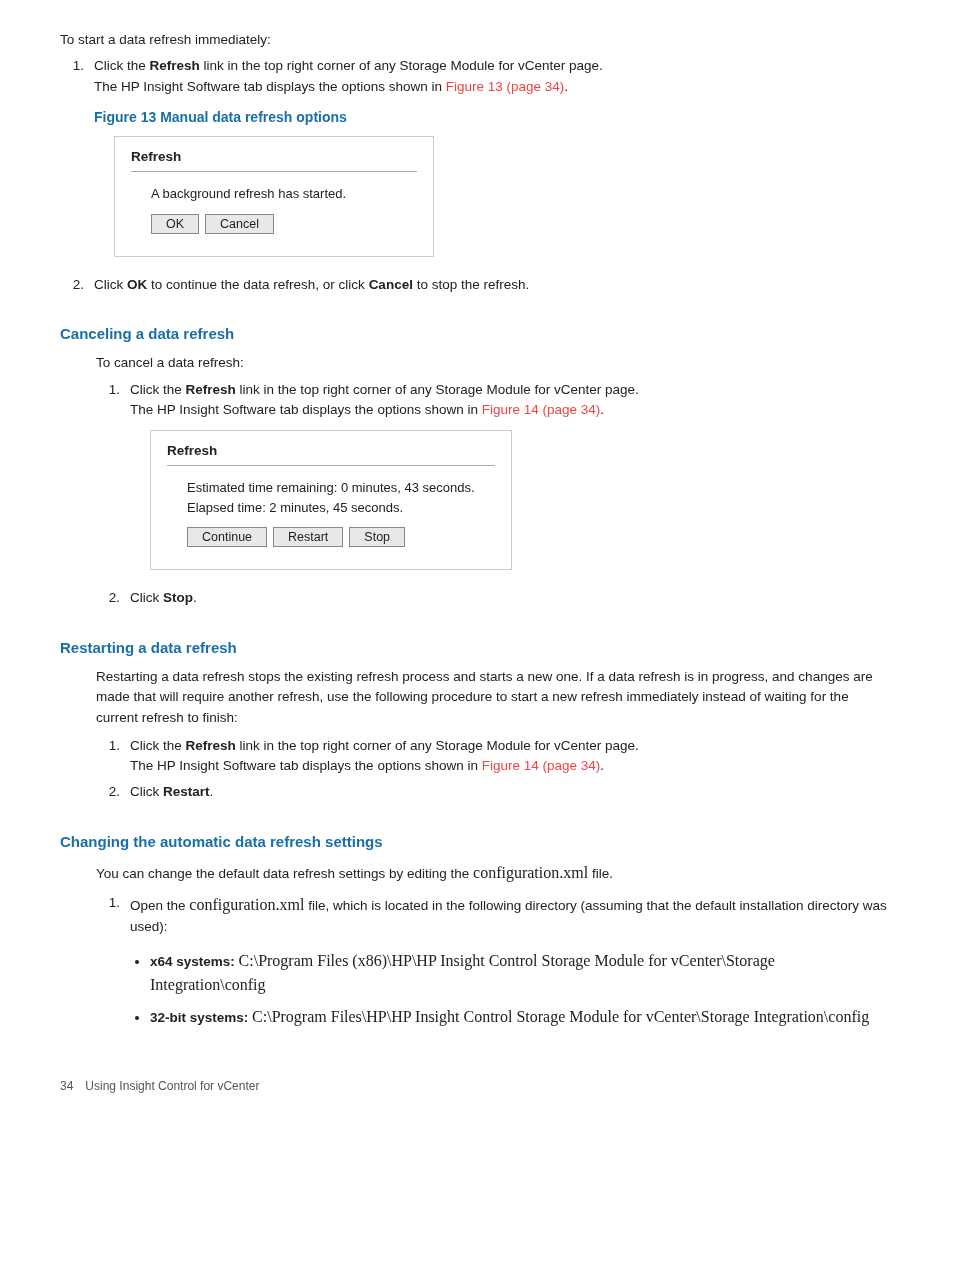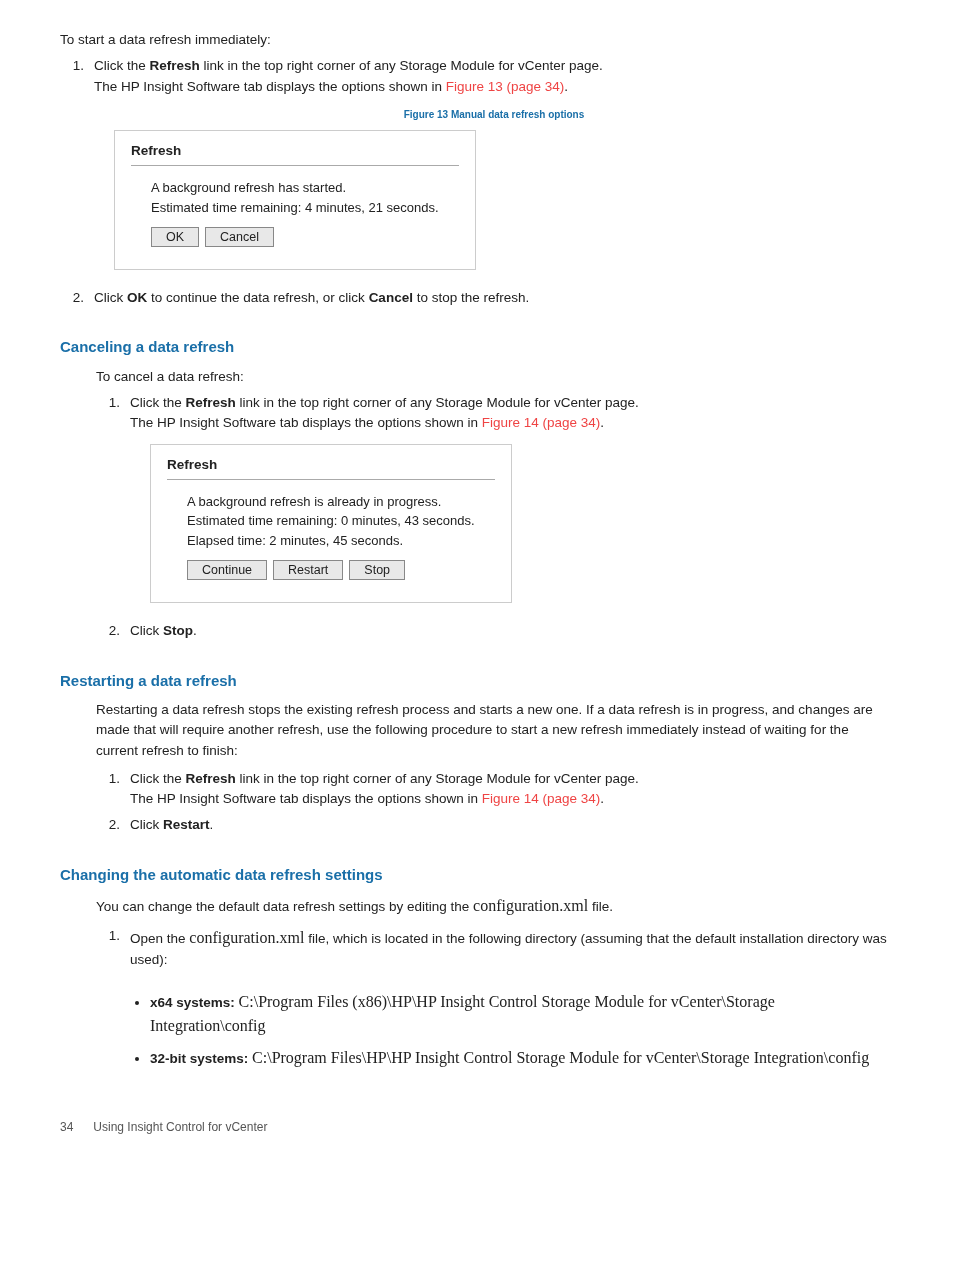--- a/index.html
+++ b/index.html
@@ -26,24 +26,23 @@
       text-align: right;
       flex-shrink: 0;
       padding-top: 0;
     }
     .numbered-item .content {
       flex: 1;
     }
     .figure-title {
       color: #1a6fa8;
       font-weight: bold;
-      font-size: 10px;
+      font-size: 14px;
       margin-bottom: 8px;
       margin-top: 10px;
-      text-align: center;
     }
     .figure-box {
       border: 1px solid #ccc;
       padding: 10px 16px 14px 16px;
       display: inline-block;
       min-width: 320px;
       margin-bottom: 10px;
       margin-left: 20px;
       background: #fff;
     }
@@ -84,30 +83,30 @@
     .link-text {
       color: #ef4444;
       text-decoration: none;
     }
     strong { font-weight: bold; }
     .page-footer {
       margin-top: 40px;
       font-size: 12px;
       color: #555;
       display: flex;
-      gap: 20px;
+      gap: 12px;
     }
     code, .mono {
       font-family: Liberation Serif, serif;
       font-size: 16px;
     }
     .bullet-list {
       list-style: disc;
       margin-left: 20px;
-      margin-top: 20px;
+      margin-top: 12px;
       margin-bottom: 6px;
     }
     .bullet-list li {
       margin-bottom: 8px;
     }
   </style>
 </head>
 <body>
 
 <p class="intro-text">To start a data refresh immediately:</p>
@@ -119,21 +118,20 @@
     <br>
     <span>The HP Insight Software tab displays the options shown in </span><a class="link-text">Figure 13 (page 34)</a><span>.</span>
 
     
     <div style="margin-top:10px;">
       <div class="figure-title">Figure 13 Manual data refresh options</div>
       <div class="figure-box">
         <div class="box-title">Refresh</div>
         <div class="box-body">
           <div>A background refresh has started.</div>
-          <div>Estimated time remaining: 4 minutes, 21 seconds.</div>
           <div class="box-buttons">
             <button>OK</button>
             <button>Cancel</button>
           </div>
         </div>
       </div>
     </div>
   </div>
 </div>
 
@@ -155,21 +153,20 @@
     <div class="content">
       <span>Click the </span><strong>Refresh</strong><span> link in the top right corner of any Storage Module for vCenter page.</span>
       <br>
       <span>The HP Insight Software tab displays the options shown in </span><a class="link-text">Figure 14 (page 34)</a><span>.</span>
 
       
       <div style="margin-top:10px;">
         <div class="figure-box">
           <div class="box-title">Refresh</div>
           <div class="box-body">
-            <div>A background refresh is already in progress.</div>
             <div>Estimated time remaining: 0 minutes, 43 seconds.</div>
             <div>Elapsed time: 2 minutes, 45 seconds.</div>
             <div class="box-buttons">
               <button>Continue</button>
               <button>Restart</button>
               <button>Stop</button>
             </div>
           </div>
         </div>
       </div>

